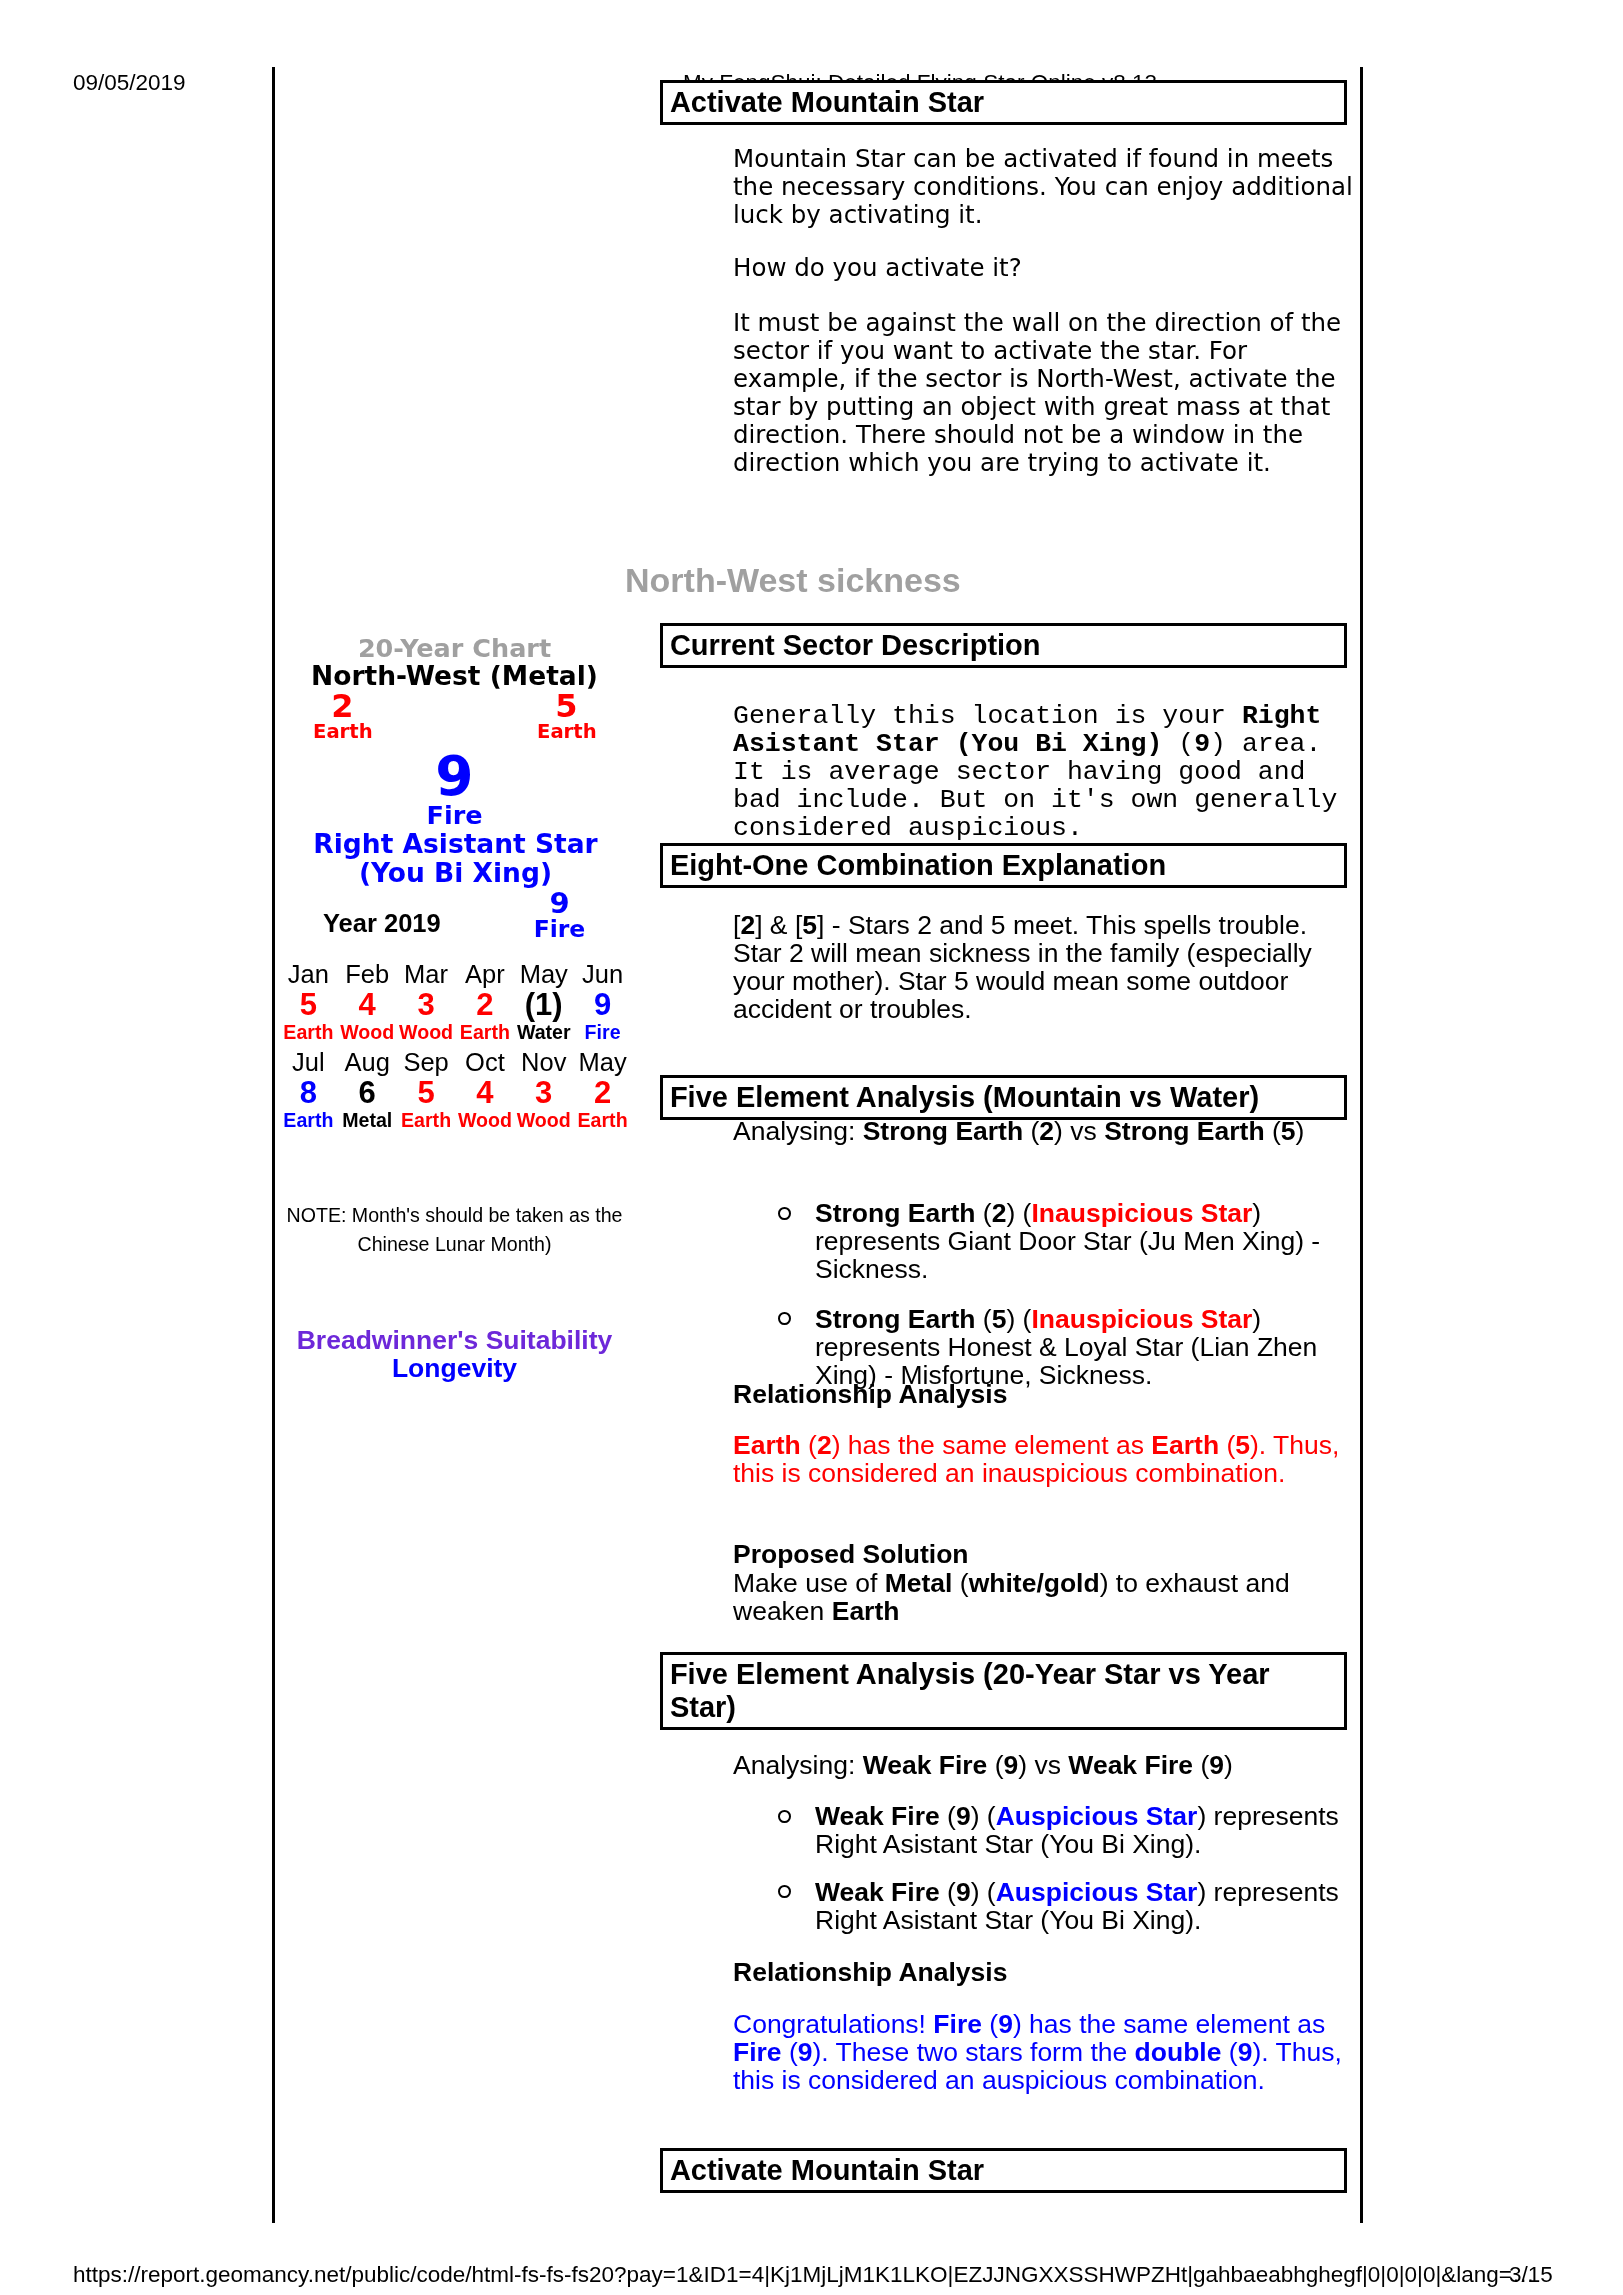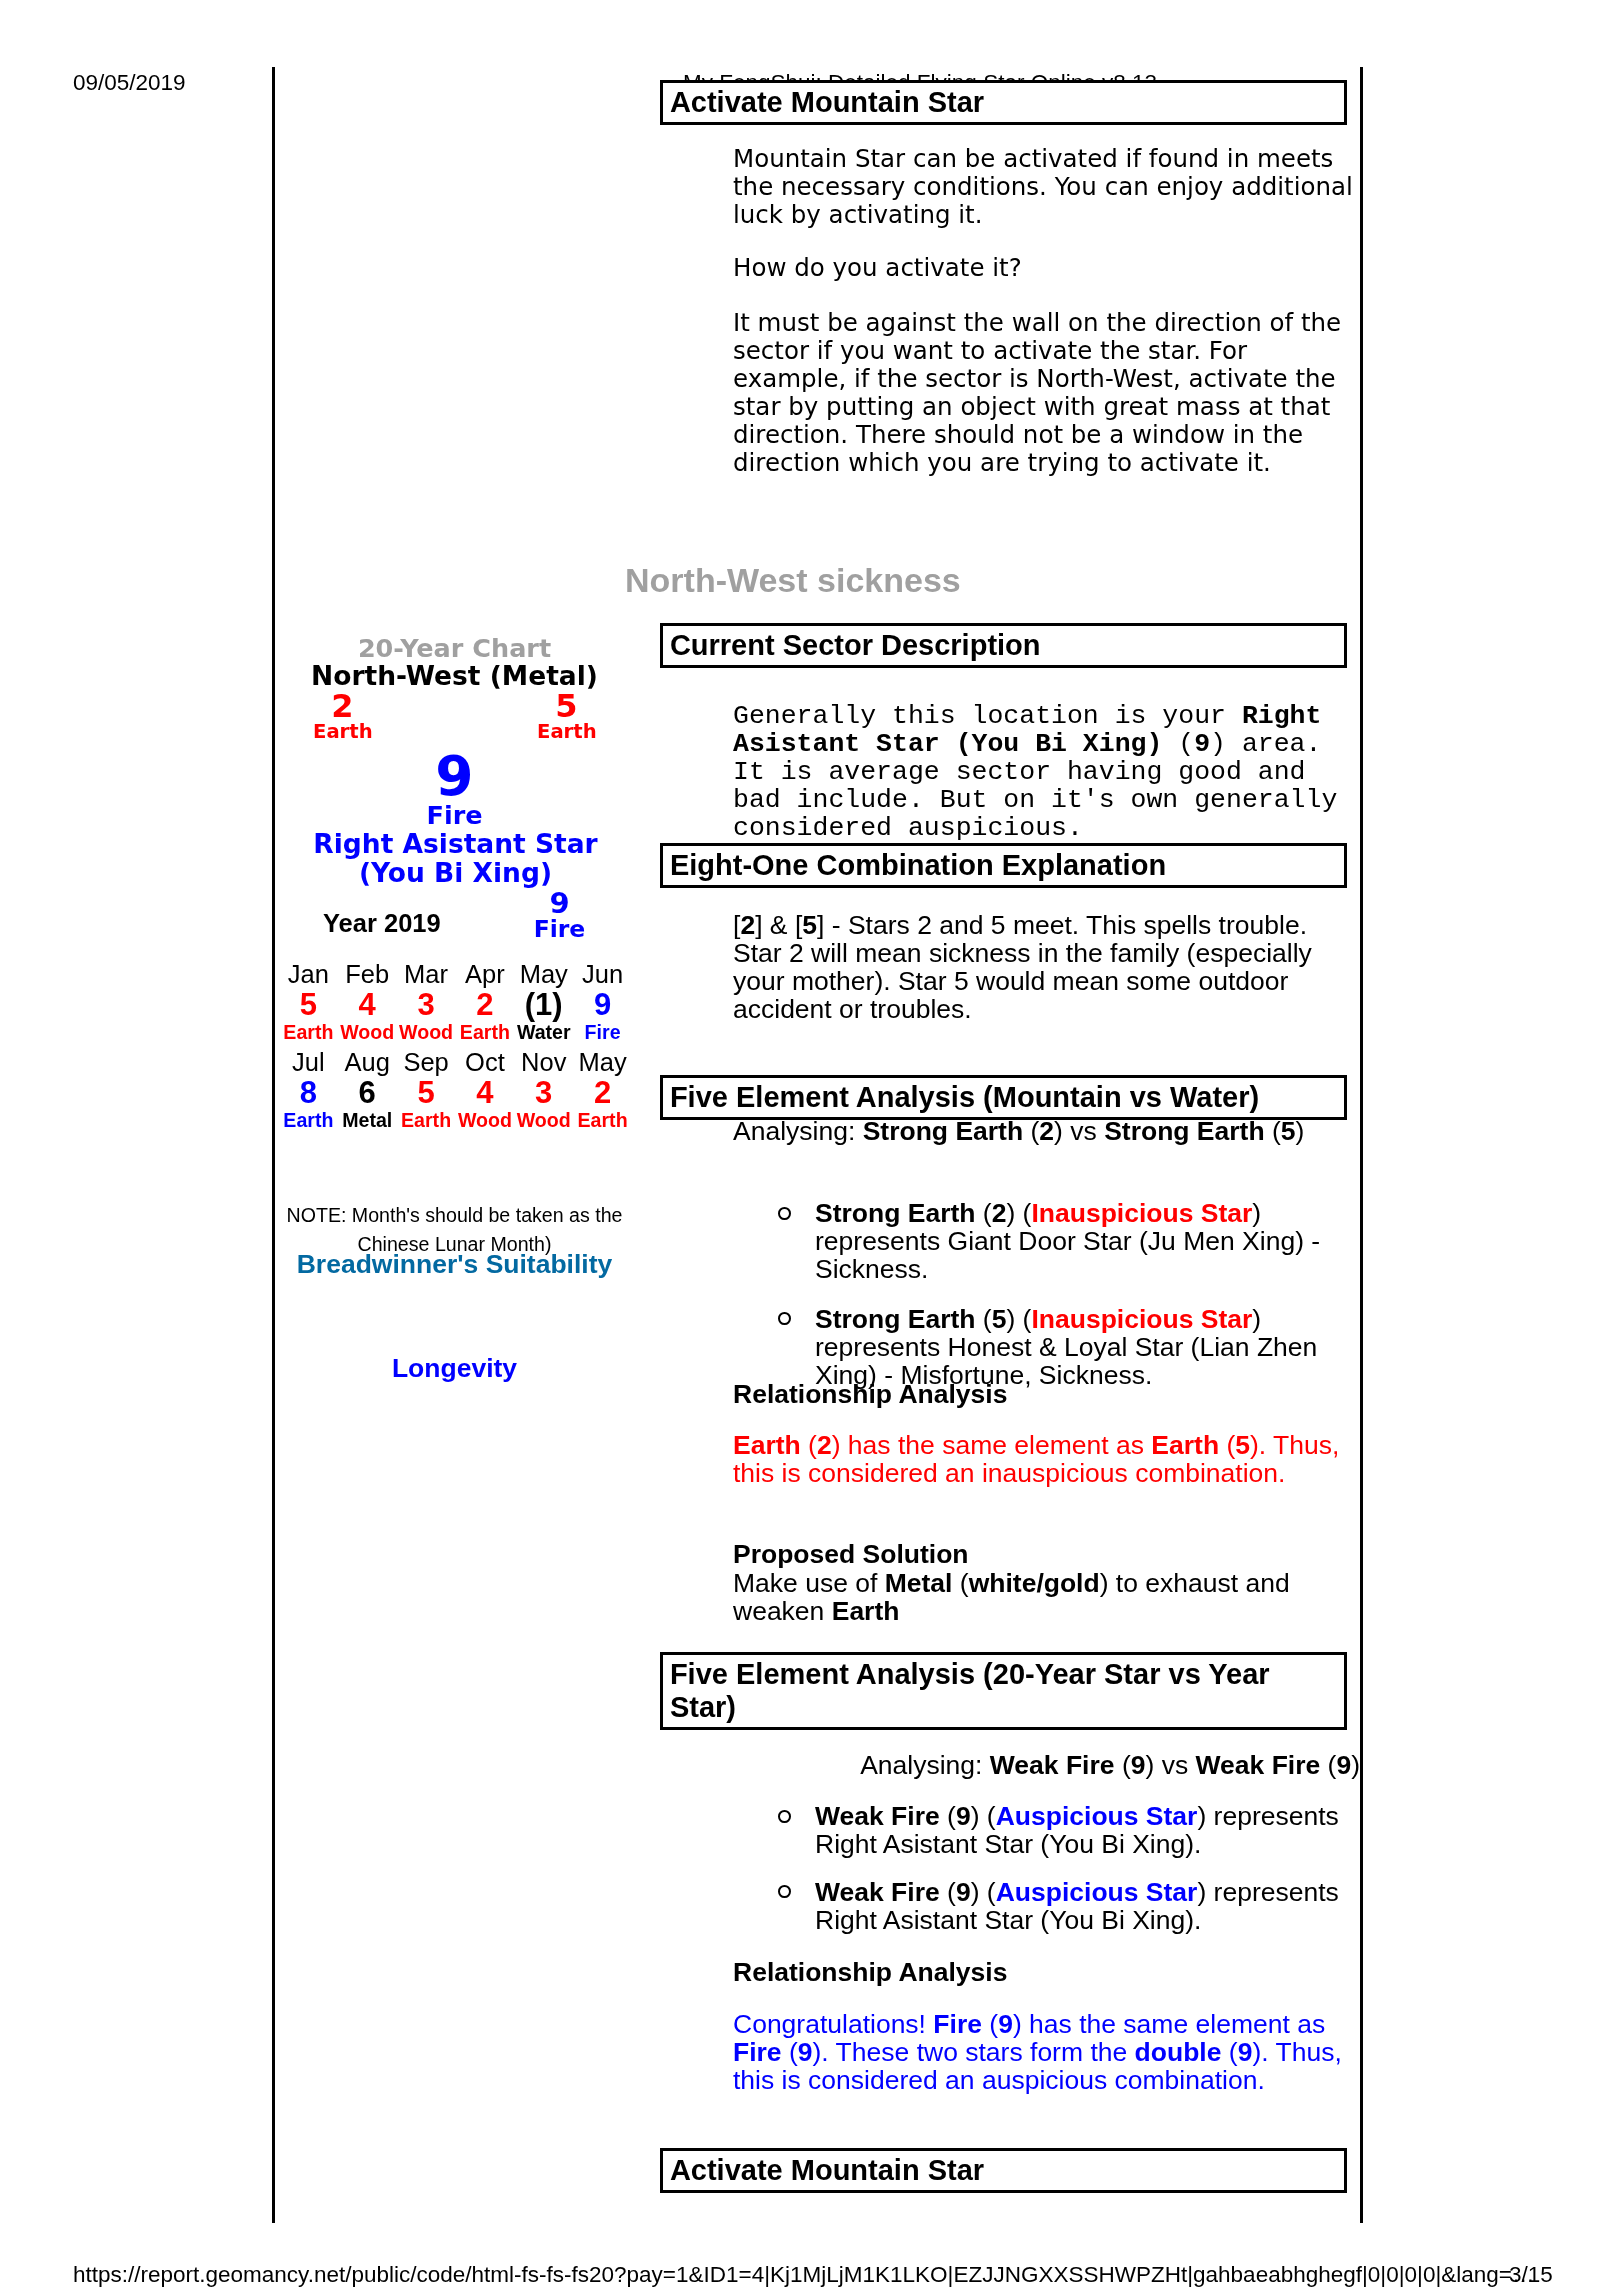--- a/index.html
+++ b/index.html
@@ -46,21 +46,21 @@
   .c-year{top:861px;height:63px;}
   .c-year .ylabel{position:absolute;left:49px;top:18.6px;font:bold 25.5px "Liberation Sans",sans-serif;white-space:nowrap;}
   .c-year .ystar{position:absolute;left:256px;top:0;width:59px;text-align:center;}
   .c-year .ystar .num{font:bold 29px/27.4px "DejaVu Sans",sans-serif;}
   .c-year .ystar .el{font:bold 23.5px/25.5px "DejaVu Sans",sans-serif;}
   .c-months{top:929px;left:279px;width:353px;display:grid;grid-template-columns:repeat(6,1fr);text-align:center;}
   .m-mon{font:25.5px/32px "Liberation Sans",sans-serif;}
   .m-num{font:bold 31px/29px "Liberation Sans",sans-serif;}
   .m-el{font:bold 19.6px/27.4px "Liberation Sans",sans-serif;}
   .c-note{top:1172px;font:19.6px/29px "Liberation Sans",sans-serif;}
-  .c-bread{top:1220px;font:bold 26.5px "Liberation Sans",sans-serif;color:#0369a1;}
+  .c-bread{top:1296px;font:bold 26.5px "Liberation Sans",sans-serif;color:#6d28d9;}
   .c-long{top:1324px;font:bold 26.5px "Liberation Sans",sans-serif;}
 </style>
 </head>
 <body>
 
 <div class="page">
 
   <div class="abs hdr hdr-date">09/05/2019</div>
   <div class="abs hdr hdr-title">My FengShui: Detailed Flying Star Online v8.13</div>
 
@@ -164,21 +164,21 @@
     <li><span style="font-weight: bold;">Strong Earth</span><span> (</span><span style="font-weight: bold;">5</span><span>) (</span><span style="font-weight: bold; color: rgb(255, 0, 0);">Inauspicious Star</span><span>) represents Honest &amp; Loyal Star (Lian Zhen Xing) - Misfortune, Sickness.</span></li>
   </ul>
   <div class="subhead" style="top:1380px;">Relationship Analysis</div>
   <div class="spara" style="top:1431px;"><span style="font-weight: bold; color: rgb(255, 0, 0);">Earth</span><span style="color: rgb(255, 0, 0);"> (</span><span style="font-weight: bold; color: rgb(255, 0, 0);">2</span><span style="color: rgb(255, 0, 0);">) has the same element as </span><span style="font-weight: bold; color: rgb(255, 0, 0);">Earth</span><span style="color: rgb(255, 0, 0);"> (</span><span style="font-weight: bold; color: rgb(255, 0, 0);">5</span><span style="color: rgb(255, 0, 0);">). Thus, this is considered an inauspicious combination.</span></div>
   <div class="subhead" style="top:1540px;">Proposed Solution</div>
   <div class="spara" style="top:1569px;"><span>Make use of </span><span style="font-weight: bold;">Metal</span><span> (</span><span style="font-weight: bold;">white/gold</span><span>) to exhaust and weaken </span><span style="font-weight: bold;">Earth</span></div>
 
   <div class="secbox" style="top:1652px;">
     <span>Five Element Analysis (20-Year Star vs Year Star)</span>
   </div>
-  <div class="spara" style="top:1751px;text-align:right;"><span>Analysing: </span><span style="font-weight: bold;">Weak Fire</span><span> (</span><span style="font-weight: bold;">9</span><span>) vs </span><span style="font-weight: bold;">Weak Fire</span><span> (</span><span style="font-weight: bold;">9</span><span>)</span></div>
+  <div class="spara" style="top:1751px;"><span>Analysing: </span><span style="font-weight: bold;">Weak Fire</span><span> (</span><span style="font-weight: bold;">9</span><span>) vs </span><span style="font-weight: bold;">Weak Fire</span><span> (</span><span style="font-weight: bold;">9</span><span>)</span></div>
   <ul class="bullets" style="top:1802px;">
     <li style="margin-bottom:19.6px;"><span style="font-weight: bold;">Weak Fire</span><span> (</span><span style="font-weight: bold;">9</span><span>) (</span><span style="font-weight: bold; color: rgb(0, 0, 255);">Auspicious Star</span><span>) represents Right Asistant Star (You Bi Xing).</span></li>
     <li><span style="font-weight: bold;">Weak Fire</span><span> (</span><span style="font-weight: bold;">9</span><span>) (</span><span style="font-weight: bold; color: rgb(0, 0, 255);">Auspicious Star</span><span>) represents Right Asistant Star (You Bi Xing).</span></li>
   </ul>
   <div class="subhead" style="top:1958px;">Relationship Analysis</div>
   <div class="spara" style="top:2010px;"><span style="color: rgb(0, 0, 255);">Congratulations! </span><span style="font-weight: bold; color: rgb(0, 0, 255);">Fire</span><span style="color: rgb(0, 0, 255);"> (</span><span style="font-weight: bold; color: rgb(0, 0, 255);">9</span><span style="color: rgb(0, 0, 255);">) has the same element as </span><span style="font-weight: bold; color: rgb(0, 0, 255);">Fire</span><span style="color: rgb(0, 0, 255);"> (</span><span style="font-weight: bold; color: rgb(0, 0, 255);">9</span><span style="color: rgb(0, 0, 255);">). These two stars form the </span><span style="font-weight: bold; color: rgb(0, 0, 255);">double</span><span style="color: rgb(0, 0, 255);"> (</span><span style="font-weight: bold; color: rgb(0, 0, 255);">9</span><span style="color: rgb(0, 0, 255);">). Thus, this is considered an auspicious combination.</span></div>
 
   <div class="secbox" style="top:2148px;">
     <span>Activate Mountain Star</span>
   </div>

